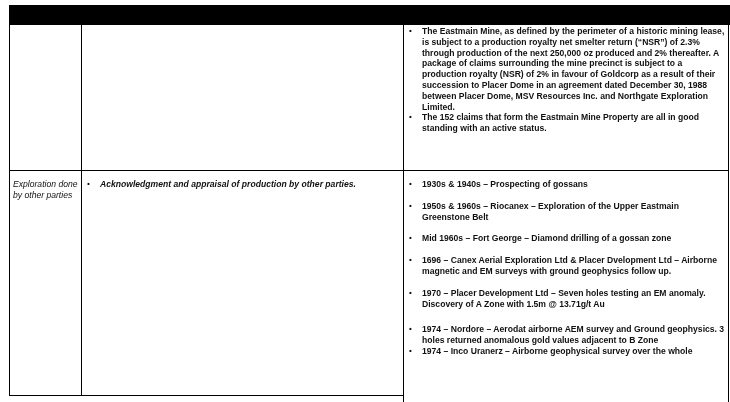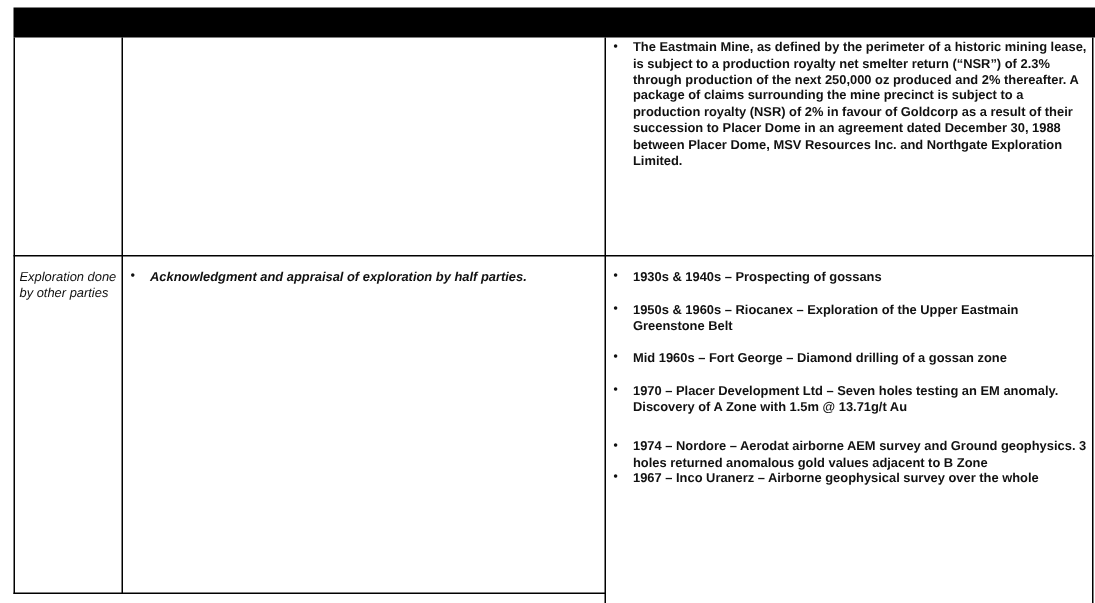--- a/index.html
+++ b/index.html
@@ -40,32 +40,34 @@
   <div class="vline" style="left:0; top:20px; height:371px"></div>
   <div class="vline" style="left:72px; top:20px; height:371px"></div>
   <div class="vline" style="left:394px; top:20px; height:377px"></div>
   <div class="vline" style="left:719px; top:20px; height:377px"></div>
   <div class="hline" style="left:0; top:165px; width:720px"></div>
   <div class="hline" style="left:0; top:390px; width:395px"></div>
 
   <div class="txt" style="left:398px; top:21px; width:318px">
     <ul>
       <li class="bul">The Eastmain Mine, as defined by the perimeter of a historic mining lease, is subject to a production royalty net smelter return (“NSR”) of 2.3% through production of the next 250,000 oz produced and 2% thereafter. A package of claims surrounding the mine precinct is subject to a production royalty (NSR) of 2% in favour of Goldcorp as a result of their succession to Placer Dome in an agreement dated December 30, 1988 between Placer Dome, MSV Resources Inc. and Northgate Exploration Limited.</li>
+      <li class="bul">The 152 claims that form the Eastmain Mine Property are all in good standing with an active status.</li>
     </ul>
   </div>
 
   <div class="txt ital" style="left:4px; top:174px; width:66px">Exploration done by other parties</div>
   <div class="txt ital" style="left:76px; top:174px; width:316px">
     <ul>
-        <li class="bul">Acknowledgment and appraisal of exploration by half parties.</li>
+        <li class="bul">Acknowledgment and appraisal of production by other parties.</li>
       </ul>
   </div>
   <div class="txt" style="left:398px; top:174px; width:318px">
     <ul>
       <li class="bul" style="margin-bottom:11px">1930s &amp; 1940s – Prospecting of gossans</li>
       <li class="bul" style="margin-bottom:11px">1950s &amp; 1960s – Riocanex – Exploration of the Upper Eastmain Greenstone Belt</li>
       <li class="bul" style="margin-bottom:11px">Mid 1960s – Fort George – Diamond drilling of a gossan zone</li>
+      <li class="bul" style="margin-bottom:11px">1696 – Canex Aerial Exploration Ltd &amp; Placer Dvelopment Ltd – Airborne magnetic and EM surveys with ground geophysics follow up.</li>
       <li class="bul" style="margin-bottom:15px">1970 – Placer Development Ltd – Seven holes testing an EM anomaly. Discovery of A Zone with 1.5m @ 13.71g/t Au</li>
       <li class="bul" style="">1974 – Nordore – Aerodat airborne AEM survey and Ground geophysics. 3 holes returned anomalous gold values adjacent to B Zone</li>
-      <li class="bul">1967 – Inco Uranerz – Airborne geophysical survey over the whole</li>
+      <li class="bul">1974 – Inco Uranerz – Airborne geophysical survey over the whole</li>
     </ul>
   </div>
 </div>
 
 </body></html>

